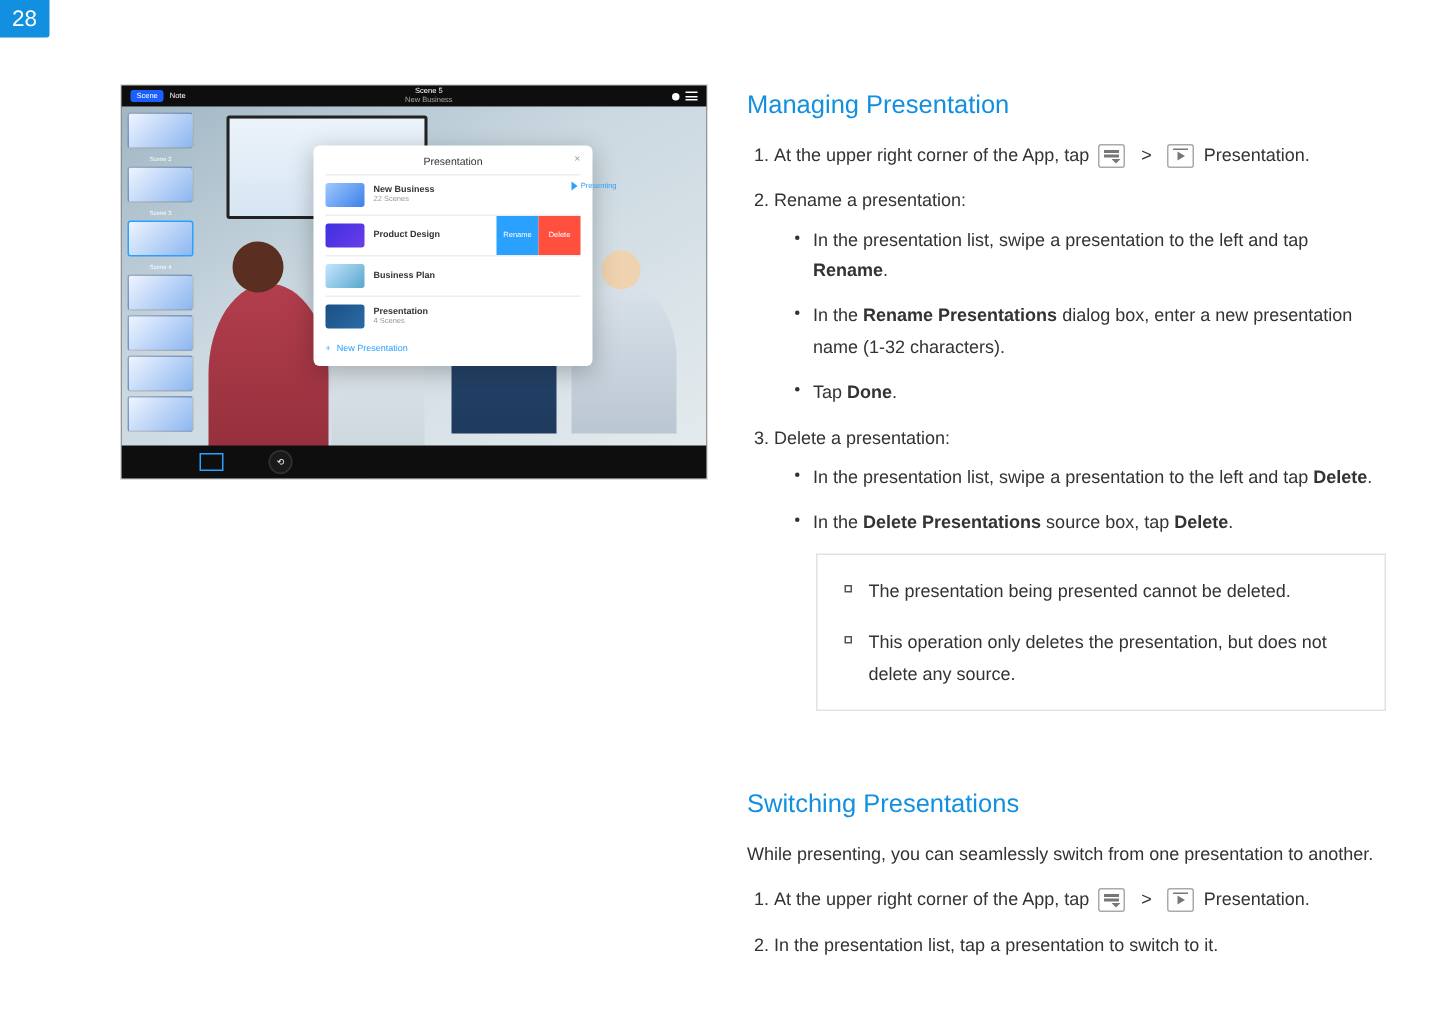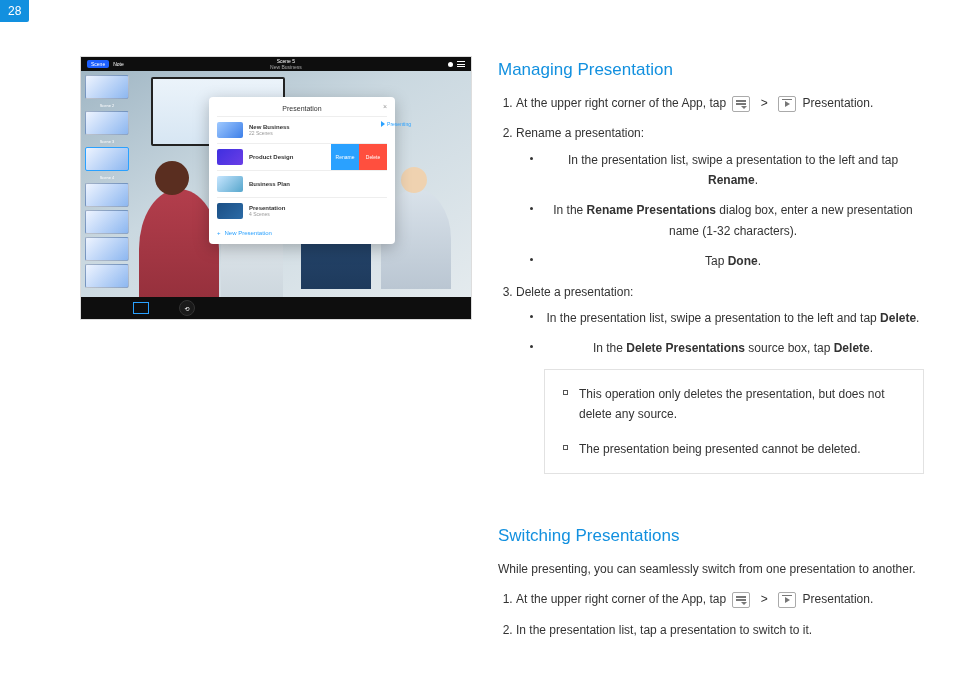--- a/index.html
+++ b/index.html
@@ -16,21 +16,21 @@
     position: relative;
     width: 954px;
     height: 676px;
   }
   .page-tab {
     position: absolute;
     top: 0;
     left: 0;
     background: #1290df;
     color: #fff;
-    font-size: 12px;
+    font-size: 15px;
     padding: 4px 8px;
     border-bottom-right-radius: 2px;
   }
   .content {
     position: absolute;
     top: 56px;
     left: 80px;
     right: 30px;
     display: flex;
     align-items: flex-start;
@@ -188,21 +188,20 @@
   ol.num {
     list-style: decimal;
     margin: 0 0 0 18px;
     padding: 0;
   }
   ol.num > li { margin-bottom: 10px; }
   ul.dotlist {
     list-style: none;
     margin: 6px 0 0 14px;
     padding: 0;
-    text-align: center;
   }
   ul.dotlist > li {
     position: relative;
     padding-left: 12px;
     margin-bottom: 10px;
   }
   ul.dotlist > li::before {
     content: "";
     position: absolute;
     left: 0; top: 7px;
@@ -414,22 +413,22 @@
             </li>
             <li>
               <span>In the </span><span class="bold">Delete Presentations</span><span> source box, tap </span><span class="bold">Delete</span><span>.</span>
             </li>
           </ul>
         </li>
       </ol>
 
       <div class="notebox">
         <ul>
+          <li>The presentation being presented cannot be deleted.</li>
           <li>This operation only deletes the presentation, but does not delete any source.</li>
-          <li>The presentation being presented cannot be deleted.</li>
         </ul>
       </div>
 
       <h2 class="section mt">Switching Presentations</h2>
 
       <p class="intro">While presenting, you can seamlessly switch from one presentation to another.</p>
 
       <ol class="num">
         <li>
           <span>At the upper right corner of the App, tap</span>

